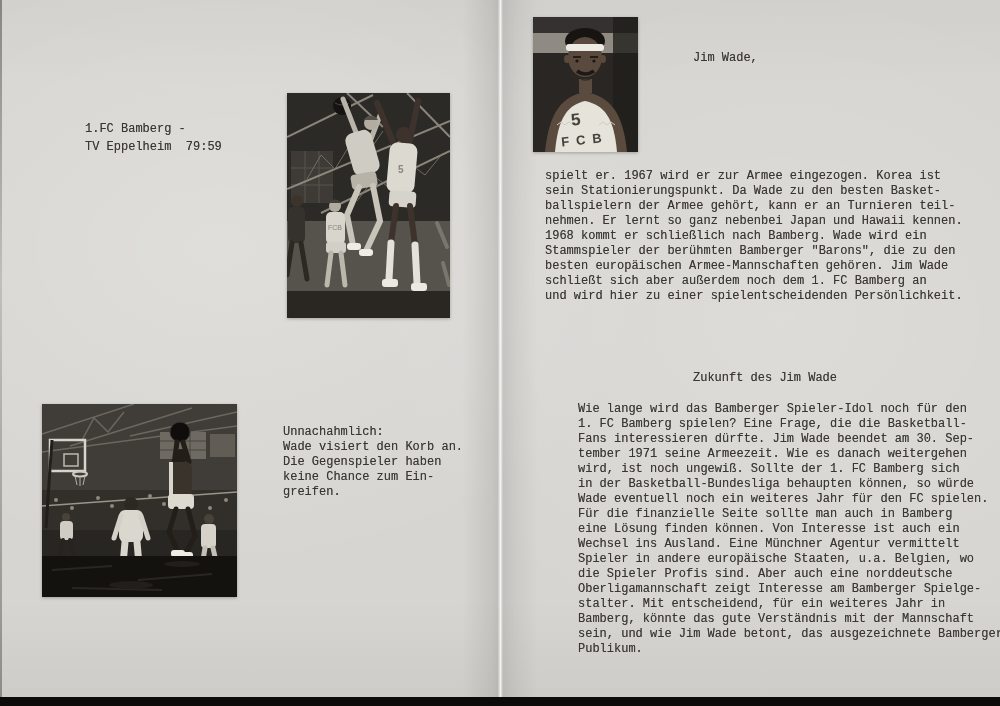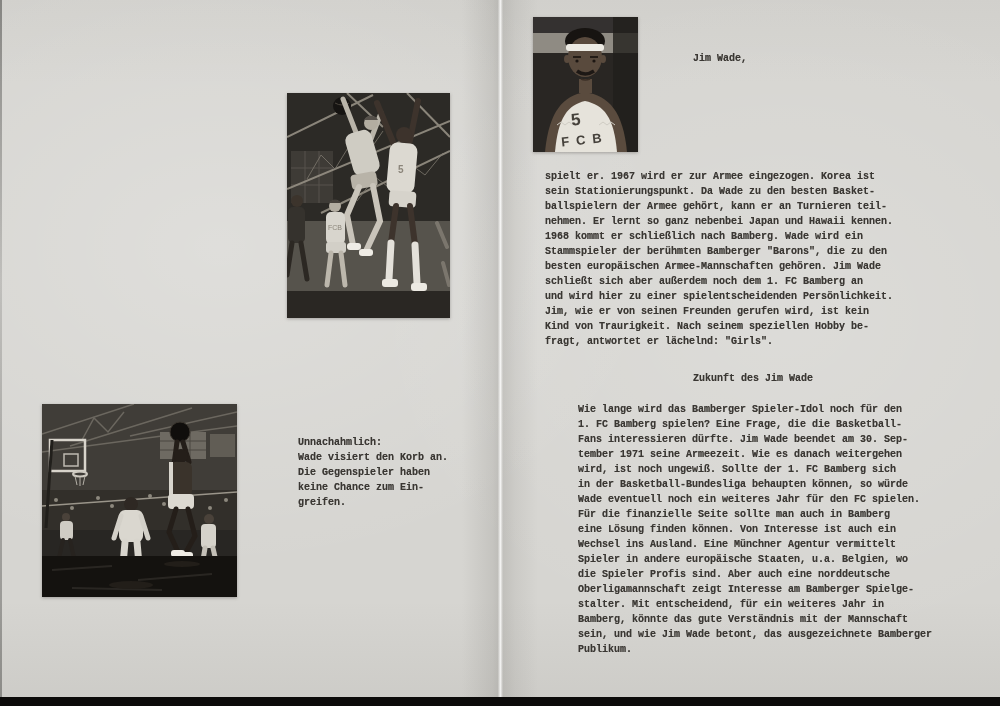--- a/index.html
+++ b/index.html
@@ -20,36 +20,38 @@
     background:linear-gradient(90deg,
       rgba(110,108,103,0) 0%, rgba(110,108,103,0.16) 40%,
       rgba(110,108,103,0.22) 47%, rgba(255,255,255,0.75) 50.5%,
       rgba(110,108,103,0.20) 54%, rgba(110,108,103,0.10) 70%,
       rgba(110,108,103,0) 100%);
   }
   .scan-edge-bottom{position:absolute;left:0;bottom:0;width:1000px;height:9px;background:#0c0b0a;}
   .scan-edge-left{position:absolute;left:0;top:0;width:2px;height:706px;
     background:linear-gradient(180deg,rgba(40,40,38,0.45),rgba(40,40,38,0.15) 40%,rgba(40,40,38,0.4));}
   .typewriter{
-    position:absolute;white-space:pre;font-size:10px;line-height:15px;
-    color:#3a3733;text-shadow:0 0 0.6px rgba(56,52,48,0.55);font-weight:bold;
+    position:absolute;white-space:pre;font-size:12px;line-height:15px;
+    color:#3a3733;text-shadow:0 0 0.6px rgba(56,52,48,0.55);
   }
   .score{line-height:18px;}
   .bio-intro{line-height:16px;}
   .photo{position:absolute;box-shadow:0 1px 3px rgba(60,58,54,0.35);}
   .photo svg{display:block;}
   svg text{font-family:"Liberation Sans","DejaVu Sans",sans-serif;}
 </style>
 </head>
 <body>
 
 <div class="spread">
 
   <div class="gutter"></div>
 
+  <div class="typewriter score" style="left:85px;top:120px;">1.FC Bamberg -
+TV Eppelheim  79:59</div>
 
 
   <div class="photo" style="left:287px;top:93px;">
     <svg width="163" height="225" viewBox="0 0 163 225">
       <rect x="0" y="0" width="163" height="225" fill="#45423d"></rect>
       <rect x="0" y="0" width="163" height="128" fill="#2c2a26"></rect>
       <rect x="0" y="128" width="163" height="72" fill="#56534c"></rect>
       <rect x="0" y="198" width="163" height="27" fill="#2a2723"></rect>
       <rect x="4" y="58" width="42" height="52" fill="#3e3b36"></rect>
       <g stroke="#57534c" stroke-width="1">
@@ -183,21 +185,21 @@
       <g stroke="#2c2925" stroke-width="2" opacity="0.9">
         <path d="M10 166 L70 162"></path>
           <path d="M96 176 L170 170"></path>
           <path d="M30 184 L120 186"></path>
       </g>
       <ellipse cx="89" cy="181" rx="22" ry="4" fill="#221e19"></ellipse>
       <ellipse cx="140" cy="160" rx="18" ry="3" fill="#221e19"></ellipse>
     </svg>
   </div>
 
-  <div class="typewriter" style="left:298px;top:425px;margin-top:10px;">Unnachahmlich:
+  <div class="typewriter" style="left:283px;top:425px;">Unnachahmlich:
 Wade visiert den Korb an.
 Die Gegenspieler haben
 keine Chance zum Ein-
 greifen.</div>
 
   <div class="photo" style="left:533px;top:17px;">
     <svg width="105" height="135" viewBox="0 0 105 135">
       <rect x="0" y="0" width="105" height="135" fill="#343130"></rect>
       <rect x="0" y="36" width="105" height="99" fill="#292623"></rect>
       <rect x="0" y="16" width="105" height="20" fill="#8f8b83"></rect>
@@ -230,23 +232,20 @@
   <div class="typewriter" style="left:545px;top:169px;">spielt er. 1967 wird er zur Armee eingezogen. Korea ist
 sein Stationierungspunkt. Da Wade zu den besten Basket-
 ballspielern der Armee gehört, kann er an Turnieren teil-
 nehmen. Er lernt so ganz nebenbei Japan und Hawaii kennen.
 1968 kommt er schließlich nach Bamberg. Wade wird ein
 Stammspieler der berühmten Bamberger "Barons", die zu den
 besten europäischen Armee-Mannschaften gehören. Jim Wade
 schließt sich aber außerdem noch dem 1. FC Bamberg an
 und wird hier zu einer spielentscheidenden Persönlichkeit.</div>
 
-  <div class="typewriter" style="left:545px;top:304px;">Jim, wie er von seinen Freunden gerufen wird, ist kein
-Kind von Traurigkeit. Nach seinem speziellen Hobby be-
-fragt, antwortet er lächelnd: "Girls".</div>
 
   <div class="typewriter" style="left:693px;top:371px;">Zukunft des Jim Wade</div>
 
   <div class="typewriter" style="left:578px;top:402px;">Wie lange wird das Bamberger Spieler-Idol noch für den
 1. FC Bamberg spielen? Eine Frage, die die Basketball-
 Fans interessieren dürfte. Jim Wade beendet am 30. Sep-
 tember 1971 seine Armeezeit. Wie es danach weitergehen
 wird, ist noch ungewiß. Sollte der 1. FC Bamberg sich
 in der Basketball-Bundesliga behaupten können, so würde
 Wade eventuell noch ein weiteres Jahr für den FC spielen.

